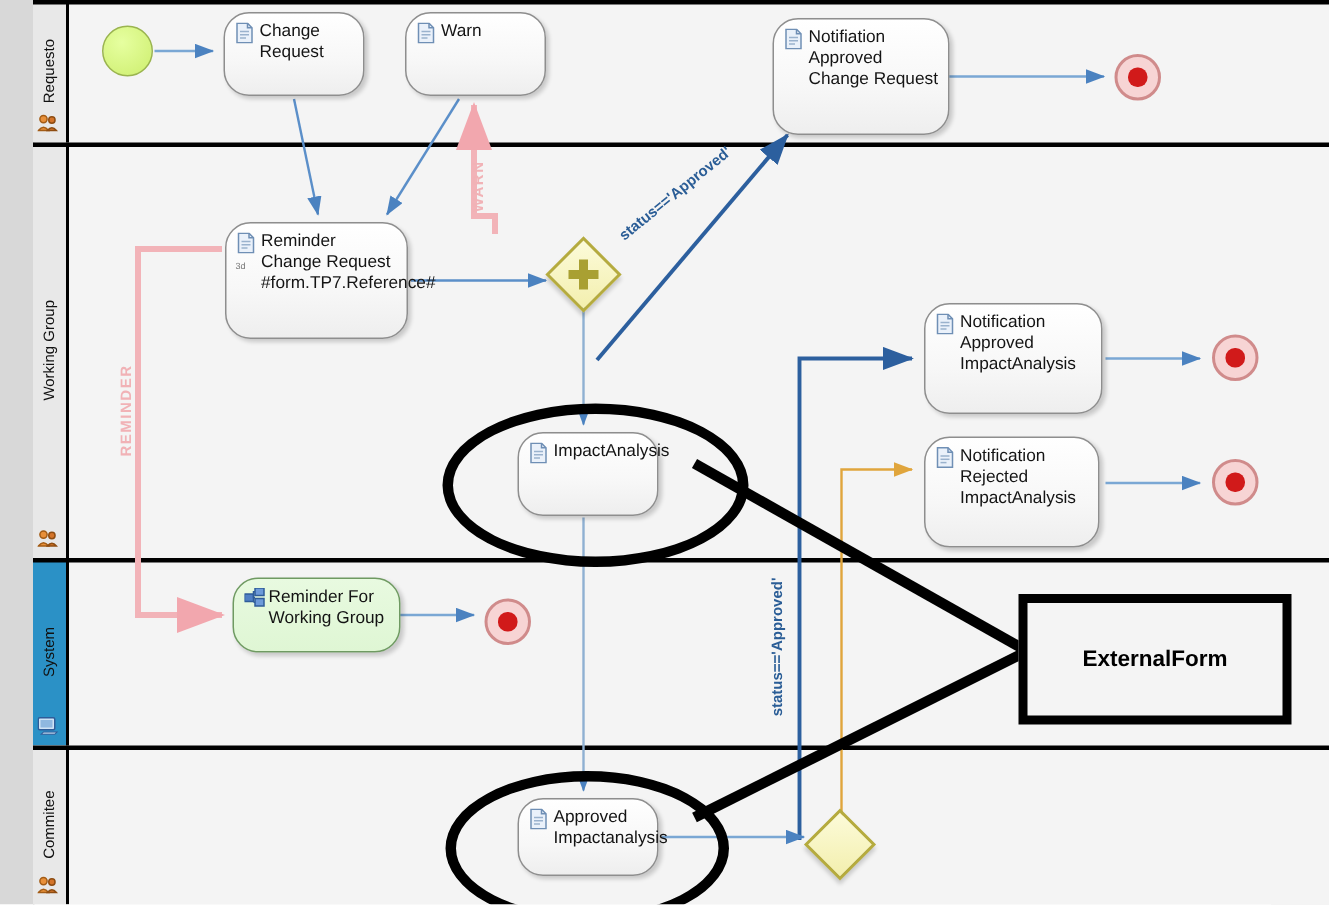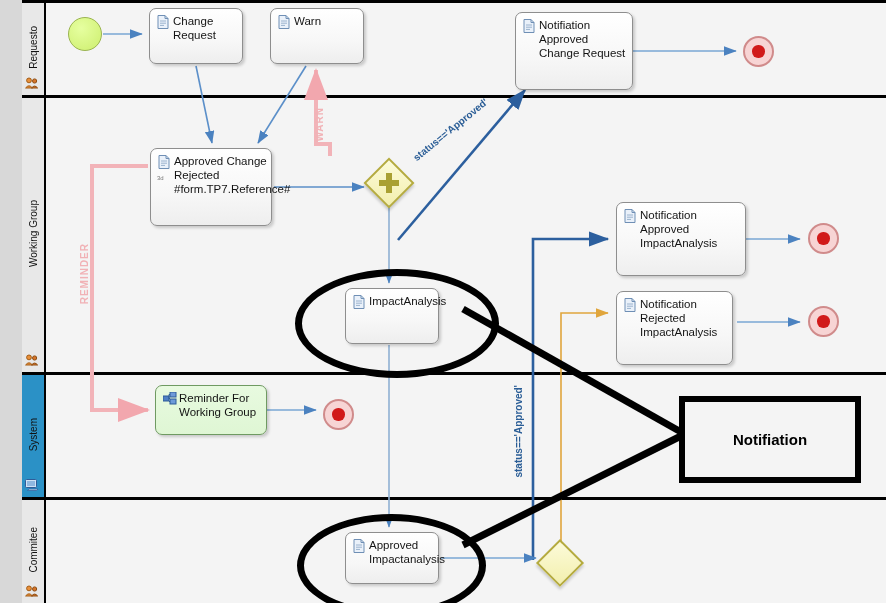--- a/index.html
+++ b/index.html
@@ -11,21 +11,21 @@
   .lane-label{position:absolute;left:22px;width:22px;background:#e8e8e8;border-right:2px solid #000;
               display:flex;align-items:center;justify-content:center;}
   .lane-label.active{background:#2b91c6;}
   .lane-label .vtext{writing-mode:vertical-rl;transform:rotate(180deg);font-size:10px;color:#111;white-space:nowrap;}
   .lane-label .licon{position:absolute;left:3px;bottom:8px;width:14px;height:12px;}
   .lane-band{position:absolute;left:44px;width:842px;background:#f4f4f4;}
   .lane-sep{position:absolute;left:22px;width:864px;height:0;border-top:3px solid #000;}
 
   
   .task{position:absolute;background:linear-gradient(180deg,#ffffff 0%,#f7f7f7 60%,#eeeeee 100%);
-        border:1px solid #8e8e8e;border-radius:7px;box-shadow:2px 2px 3px rgba(0,0,0,.18);
+        border:1px solid #8e8e8e;border-radius:17px;box-shadow:2px 2px 3px rgba(0,0,0,.18);
         font-size:11.5px;color:#141414;line-height:14px;box-sizing:border-box;text-decoration:underline;}
   .task.green{background:linear-gradient(180deg,#e8fae0 0%,#dff6d4 100%);border-color:#6f9a62;}
   .task .ticon{position:absolute;left:7px;top:6px;width:12px;height:14px;}
   .task .tlabel{position:absolute;left:23px;top:5px;right:4px;}
   .task .subicon{position:absolute;left:6px;top:22px;font-size:6px;color:#777;font-family:"Liberation Sans",sans-serif;}
 
   .ev{position:absolute;border-radius:50%;box-sizing:border-box;}
   .ev.start{background:radial-gradient(circle at 38% 32%,#e6ffa0,#cdee6e);border:1px solid #9ab44f;}
   .ev.end{background:#f7d4d4;border:2px solid #d08b8b;display:flex;align-items:center;justify-content:center;}
   .ev.end i{display:block;width:46%;height:46%;border-radius:50%;background:#d11a1a;}
@@ -197,39 +197,39 @@
       <div class="task" style="left: 150px; top: 148px; width: 122px; height: 78px;">
         <span class="ticon"><svg viewBox="0 0 12 14" width="12" height="14">
             <path d="M1 0.5 h7 l3 3 v10 h-10 z" fill="#eaf1fa" stroke="#6f8fb5" stroke-width="1"></path>
             <path d="M8 0.5 v3 h3" fill="none" stroke="#6f8fb5" stroke-width="1"></path>
             <g stroke="#9ab2cd" stroke-width="1">
               <path d="M3 6h6"></path>
               <path d="M3 8.2h6"></path>
               <path d="M3 10.4h4"></path>
             </g>
           </svg></span>
-        <span class="tlabel">Approved Change Rejected #form.TP7.Reference#</span>
+        <span class="tlabel">Reminder Change Request #form.TP7.Reference#</span>
         <span class="subicon">3d</span>
       </div>
       <div class="gw" style="left: 371px; top: 165px; width: 36px; height: 36px;">
         <span class="plus"></span>
       </div>
       <div class="task" style="left: 345px; top: 288px; width: 94px; height: 56px;">
         <span class="ticon"><svg viewBox="0 0 12 14" width="12" height="14">
             <path d="M1 0.5 h7 l3 3 v10 h-10 z" fill="#eaf1fa" stroke="#6f8fb5" stroke-width="1"></path>
             <path d="M8 0.5 v3 h3" fill="none" stroke="#6f8fb5" stroke-width="1"></path>
             <g stroke="#9ab2cd" stroke-width="1">
               <path d="M3 6h6"></path>
               <path d="M3 8.2h6"></path>
               <path d="M3 10.4h4"></path>
             </g>
           </svg></span>
         <span class="tlabel">ImpactAnalysis</span>
       </div>
-      <div class="task" style="left: 616px; top: 202px; width: 130px; height: 74px;">
+      <div class="task" style="left: 616px; top: 202px; width: 119px; height: 74px;">
         <span class="ticon"><svg viewBox="0 0 12 14" width="12" height="14">
             <path d="M1 0.5 h7 l3 3 v10 h-10 z" fill="#eaf1fa" stroke="#6f8fb5" stroke-width="1"></path>
             <path d="M8 0.5 v3 h3" fill="none" stroke="#6f8fb5" stroke-width="1"></path>
             <g stroke="#9ab2cd" stroke-width="1">
               <path d="M3 6h6"></path>
               <path d="M3 8.2h6"></path>
               <path d="M3 10.4h4"></path>
             </g>
           </svg></span>
         <span class="tlabel">Notification Approved ImpactAnalysis</span>
@@ -285,16 +285,16 @@
       <span class="plabel" style="left: 314px; top: 107px; position: absolute;">WARN</span>
       <span class="plabel" style="left: 79px; top: 243px; position: absolute;">REMINDER</span>
     </div>
 
   <div id="ellipses">
       <div class="ellipse" style="left: 295px; top: 269px; width: 190px; height: 95px;"></div>
       <div class="ellipse" style="left: 297px; top: 514px; width: 175px; height: 89px;"></div>
     </div>
 
   <div class="callout" id="callout" style="left: 679px; top: 396px; width: 170px; height: 75px;">
-    <span>Notifiation</span>
+    <span>ExternalForm</span>
   </div>
 
 </div>
 
 </body></html>

